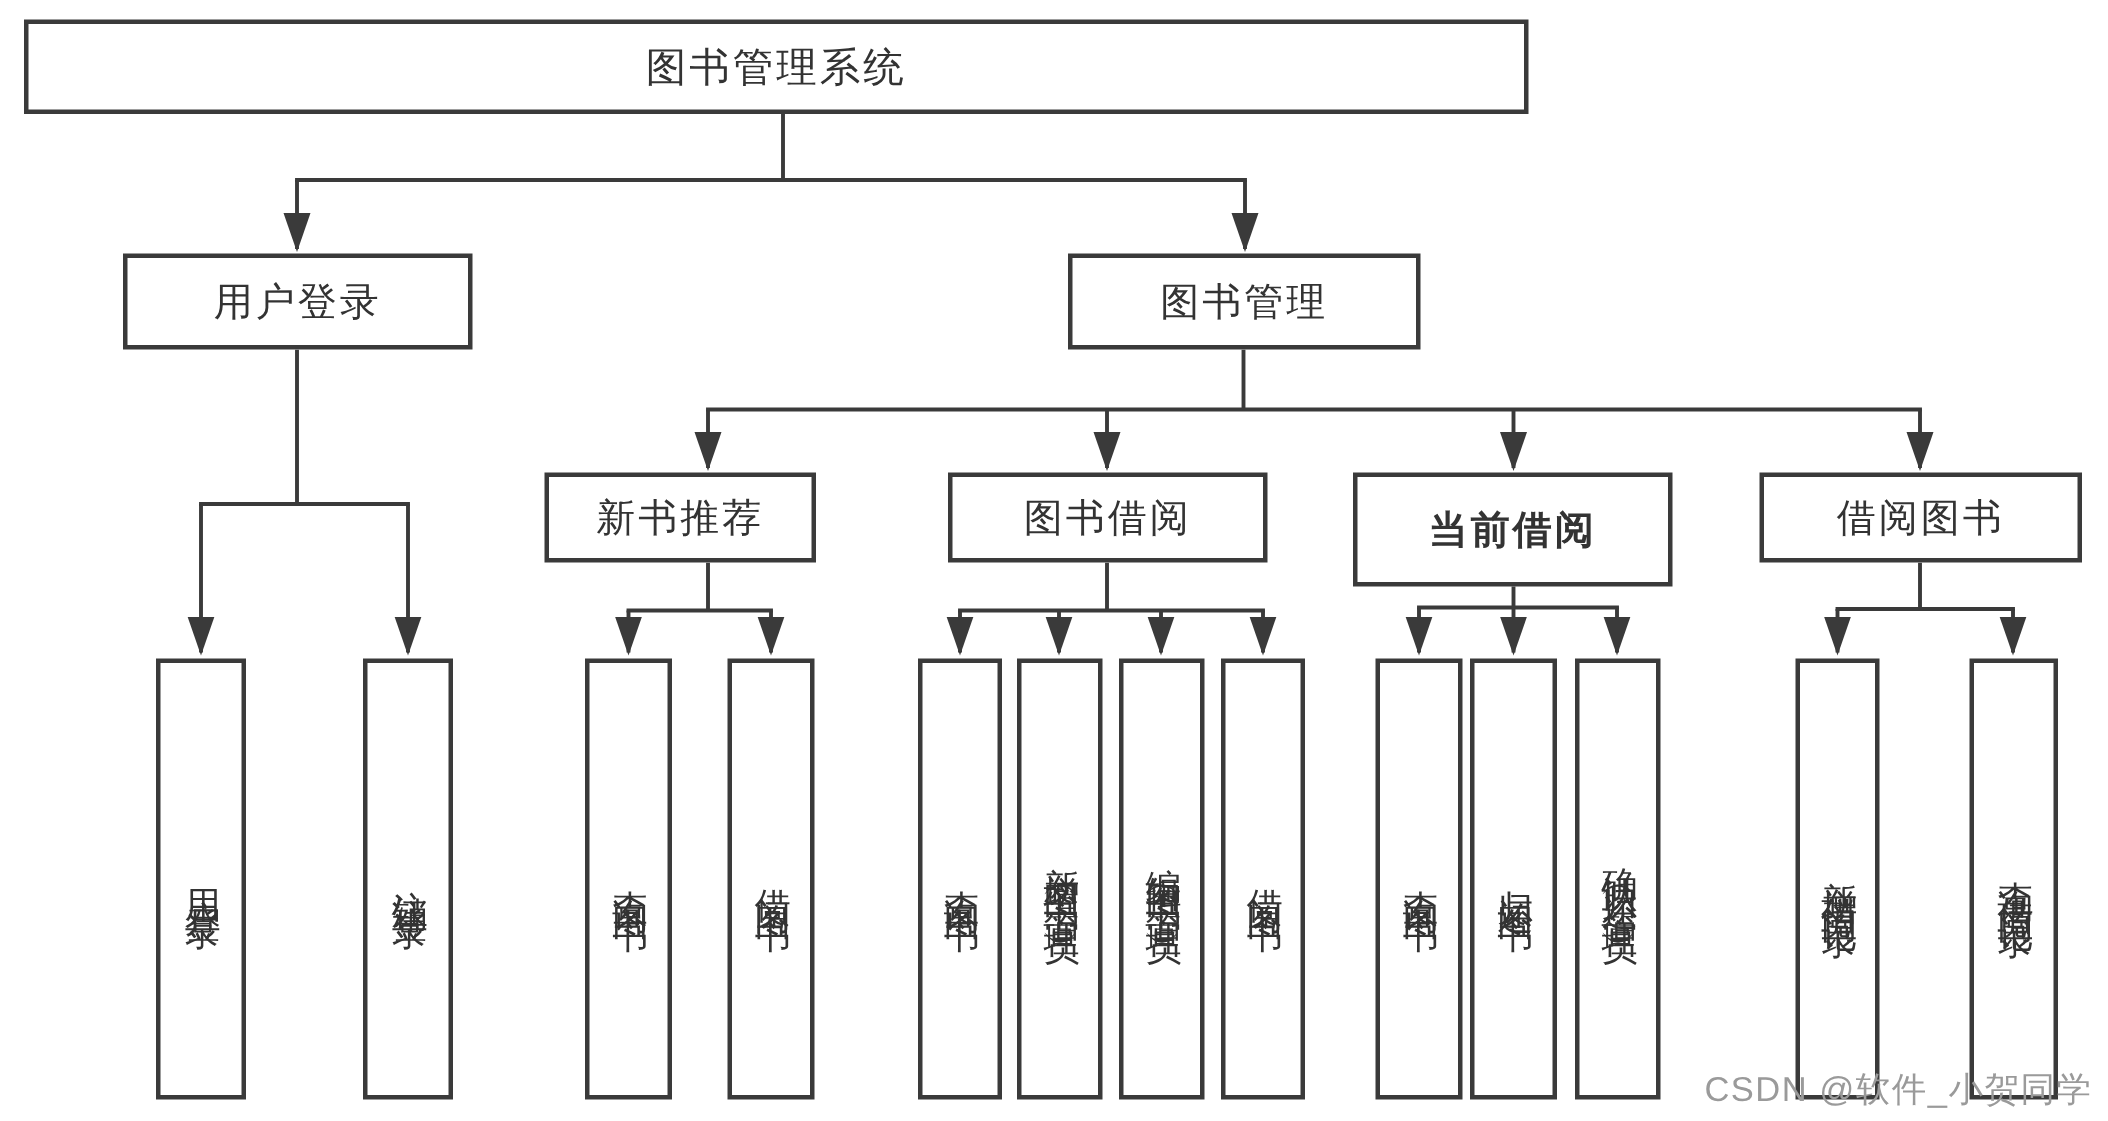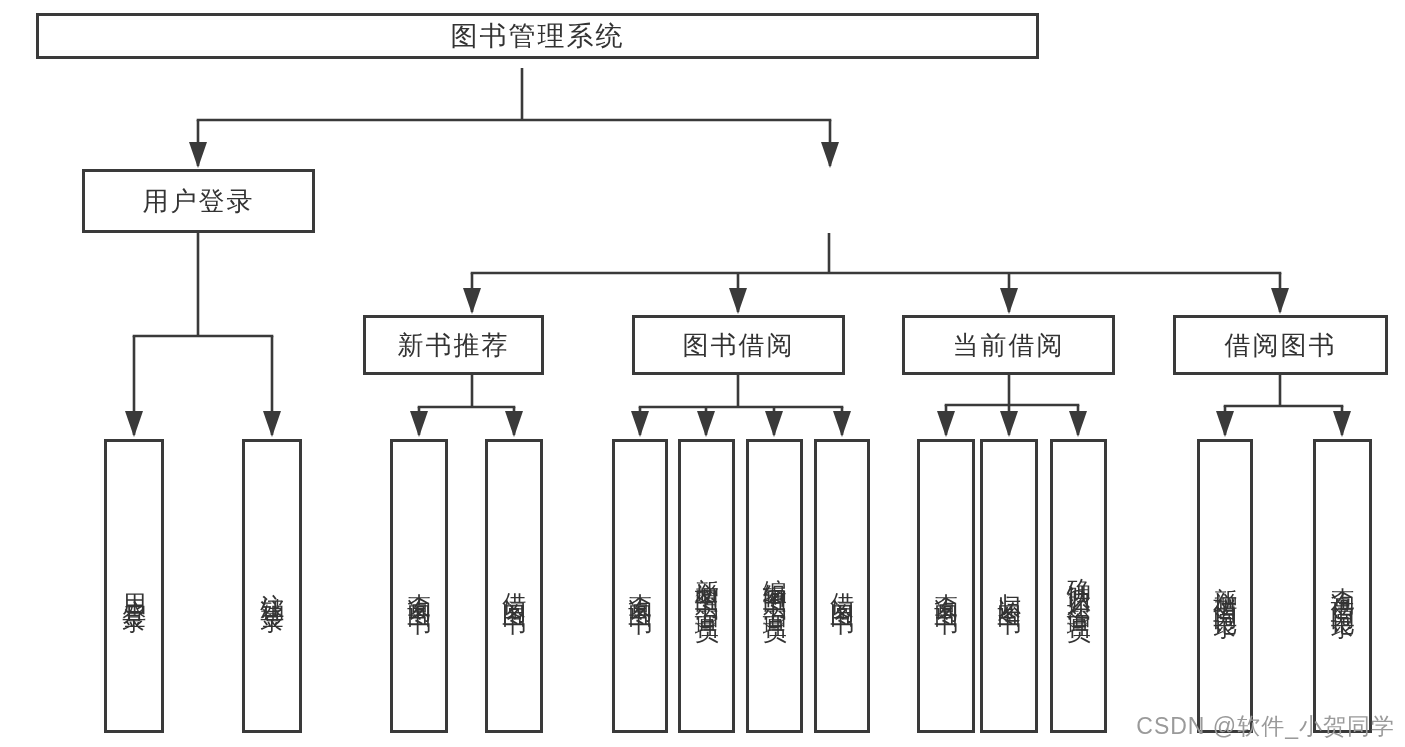--- a/index.html
+++ b/index.html
@@ -93,35 +93,38 @@
       <line x1="774" y1="407" x2="774" y2="435" marker-end="url(#arw)"></line>
       <line x1="842" y1="407" x2="842" y2="435" marker-end="url(#arw)"></line>
       <line x1="946" y1="405" x2="946" y2="435" marker-end="url(#arw)"></line>
       <line x1="1009" y1="405" x2="1009" y2="435" marker-end="url(#arw)"></line>
       <line x1="1078" y1="405" x2="1078" y2="435" marker-end="url(#arw)"></line>
       <line x1="1225" y1="406" x2="1225" y2="435" marker-end="url(#arw)"></line>
       <line x1="1342" y1="406" x2="1342" y2="435" marker-end="url(#arw)"></line>
     </g>
   </svg>
 
-  <div class="box hbox title-box" style="left:36px; top:13px; width:1003px; height:46px;">
+  <div class="box hbox title-box" style="left:16px; top:13px; width:1003px; height:63px;">
     <span class="label">图书管理系统</span>
   </div>
 
   <div class="box hbox" style="left:82px; top:169px; width:233px; height:64px;">
     <span class="label">用户登录</span>
+  </div>
+  <div class="box hbox" style="left:712px; top:169px; width:235px; height:64px;">
+    <span class="label">图书管理</span>
   </div>
 
   <div class="box hbox" style="left:363px; top:315px; width:181px; height:60px;">
     <span class="label">新书推荐</span>
   </div>
   <div class="box hbox" style="left:632px; top:315px; width:213px; height:60px;">
     <span class="label">图书借阅</span>
   </div>
-  <div class="box hbox" style="left:902px; top:315px; width:213px; height:60px;">
+  <div class="box hbox" style="left:902px; top:315px; width:213px; height:76px;font-weight:bold;">
     <span class="label">当前借阅</span>
   </div>
   <div class="box hbox" style="left:1173px; top:315px; width:215px; height:60px;">
     <span class="label">借阅图书</span>
   </div>
 
   <div class="box vbox" style="left:104px; top:439px; width:60px; height:294px;">
     <span class="label">用户登录</span>
   </div>
   <div class="box vbox" style="left:242px; top:439px; width:60px; height:294px;">

